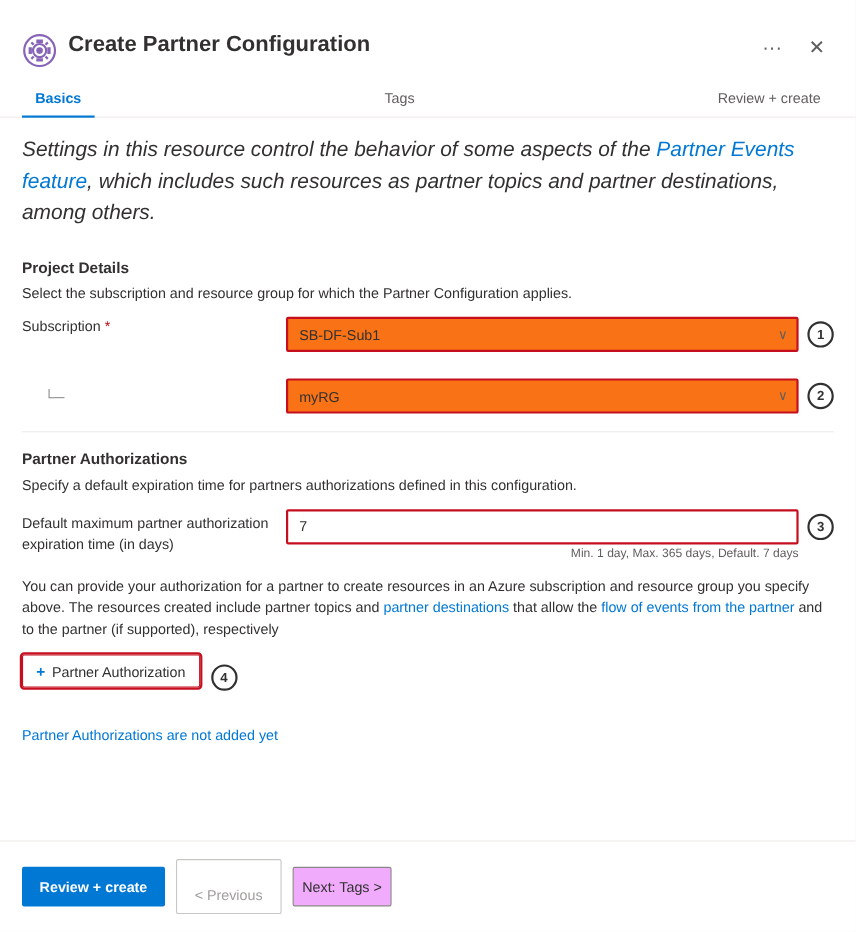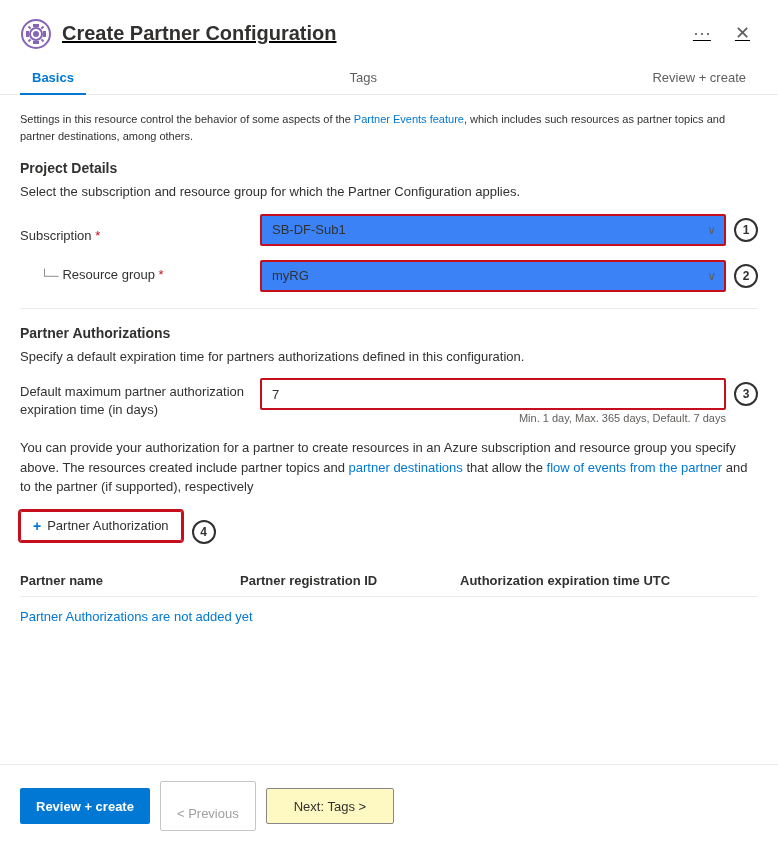--- a/index.html
+++ b/index.html
@@ -15,25 +15,24 @@
     .dialog {
       background: #fff;
       width: 778px;
       min-height: 847px;
       display: flex;
       flex-direction: column;
       position: relative;
     }
     .dialog-header {
       display: flex;
-      align-items: center;
-      padding: 16px 20px 12px 20px;
+      align-items: flex-start;
+      padding: 28px 20px 12px 20px;
       border-bottom: none;
       position: relative;
-      text-decoration: underline;
     }
     .dialog-icon {
       width: 32px;
       height: 32px;
       margin-right: 10px;
       margin-top: 2px;
       flex-shrink: 0;
     }
     .dialog-title-area {
       flex: 1;
@@ -94,24 +93,25 @@
       color: #0078d4;
       border-bottom: 2px solid #0078d4;
       font-weight: 600;
     }
     .content {
       flex: 1;
       padding: 16px 20px;
       overflow-y: auto;
     }
     .description-text {
-      font-size: 11px;
-      color: #323130;
-      margin-bottom: 16px;
+      font-size: 19px;
+      color: #323130;
+      margin-bottom: 26px;
       line-height: 1.5;
+      font-style: italic;
     }
     .link-text {
       color: #0078d4;
       text-decoration: none;
     }
     .section-title {
       font-size: 14px;
       font-weight: 700;
       color: #323130;
       margin-bottom: 6px;
@@ -149,21 +149,21 @@
       position: relative;
       flex: 1;
     }
     .select-wrapper select {
       width: 100%;
       padding: 6px 30px 6px 10px;
       font-size: 13px;
       color: #323130;
       border: 2px solid #c50f1f;
       border-radius: 2px;
-      background: #3b82f6;
+      background: #f97316;
       appearance: none;
       outline: none;
       cursor: pointer;
       height: 32px;
     }
     .select-wrapper::after {
       content: '∨';
       position: absolute;
       right: 10px;
       top: 50%;
@@ -276,43 +276,43 @@
       color: #fff;
       border: none;
       padding: 8px 16px;
       font-size: 13px;
       font-weight: 600;
       border-radius: 2px;
       cursor: pointer;
       height: 36px;
     }
     .btn-secondary {
-      background: #fef9c3;
+      background: #f0abfc;
       color: #323130;
       border: 1px solid #8a8886;
-      padding: 8px 27px;
+      padding: 8px 8px;
       font-size: 13px;
       border-radius: 2px;
       cursor: pointer;
       height: 36px;
     }
     .btn-disabled {
       background: #fff;
       color: #a19f9d;
       border: 1px solid #c8c6c4;
       padding: 24px 16px;
       font-size: 13px;
       border-radius: 2px;
       cursor: not-allowed;
       height: 48px;
     }
     .subscription-row {
       display: flex;
-      align-items: flex-end;
-      margin-bottom: 14px;
+      align-items: flex-start;
+      margin-bottom: 24px;
     }
     .resource-row {
       display: flex;
       align-items: center;
       margin-bottom: 14px;
       padding-left: 20px;
     }
     .tree-line {
       display: flex;
       align-items: center;
@@ -375,24 +375,20 @@
             <option>SB-DF-Sub1</option>
           </select>
         </div>
         <div class="step-badge">1</div>
       </div>
     </div>
 
     <div class="resource-row">
       <div class="tree-line">
         <span class="tree-connector">└─</span>
-        <span class="form-label" style="width:auto; flex:1;">
-          <span>Resource group</span>
-          <span class="required-star"> *</span>
-        </span>
       </div>
       <div class="field-container">
         <div class="select-wrapper">
           <select>
             <option>myRG</option>
           </select>
         </div>
         <div class="step-badge">2</div>
       </div>
     </div>
@@ -419,25 +415,20 @@
       </p>
 
       <div class="add-btn-row">
         <button class="add-partner-btn">
           <span class="plus-icon">+</span>
           <span>Partner Authorization</span>
         </button>
         <div class="step-badge">4</div>
       </div>
 
-      <div class="table-header">
-        <div class="table-header-cell">Partner name</div>
-        <div class="table-header-cell">Partner registration ID</div>
-        <div class="table-header-cell">Authorization expiration time UTC</div>
-      </div>
       <div class="table-empty">Partner Authorizations are not added yet</div>
     </div>
   </div>
 
   <div class="footer">
     <button class="btn-primary">Review + create</button>
     <button class="btn-disabled" disabled="">&lt; Previous</button>
     <button class="btn-secondary">Next: Tags &gt;</button>
   </div>
 </div>

